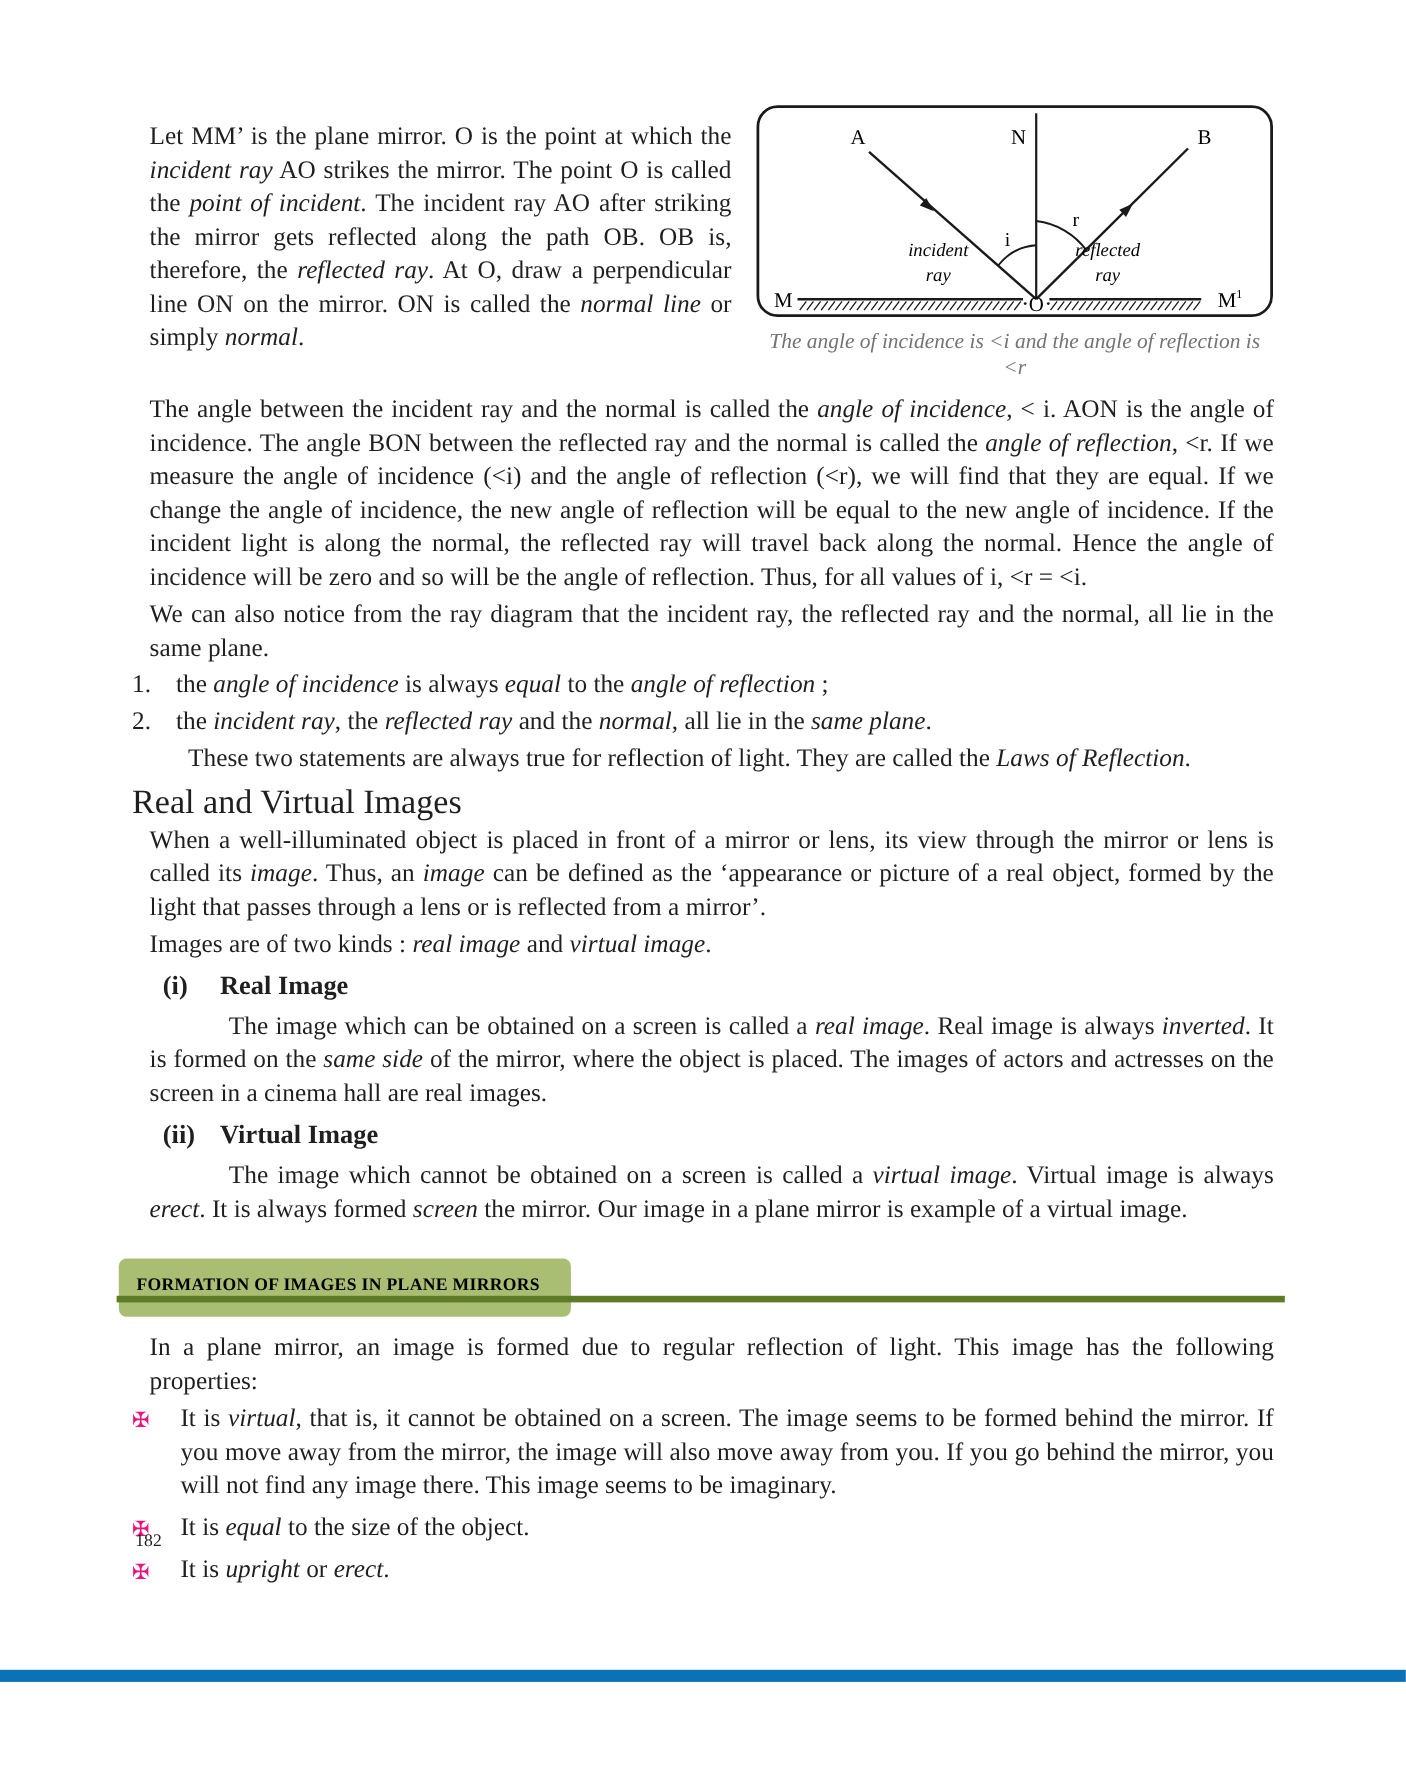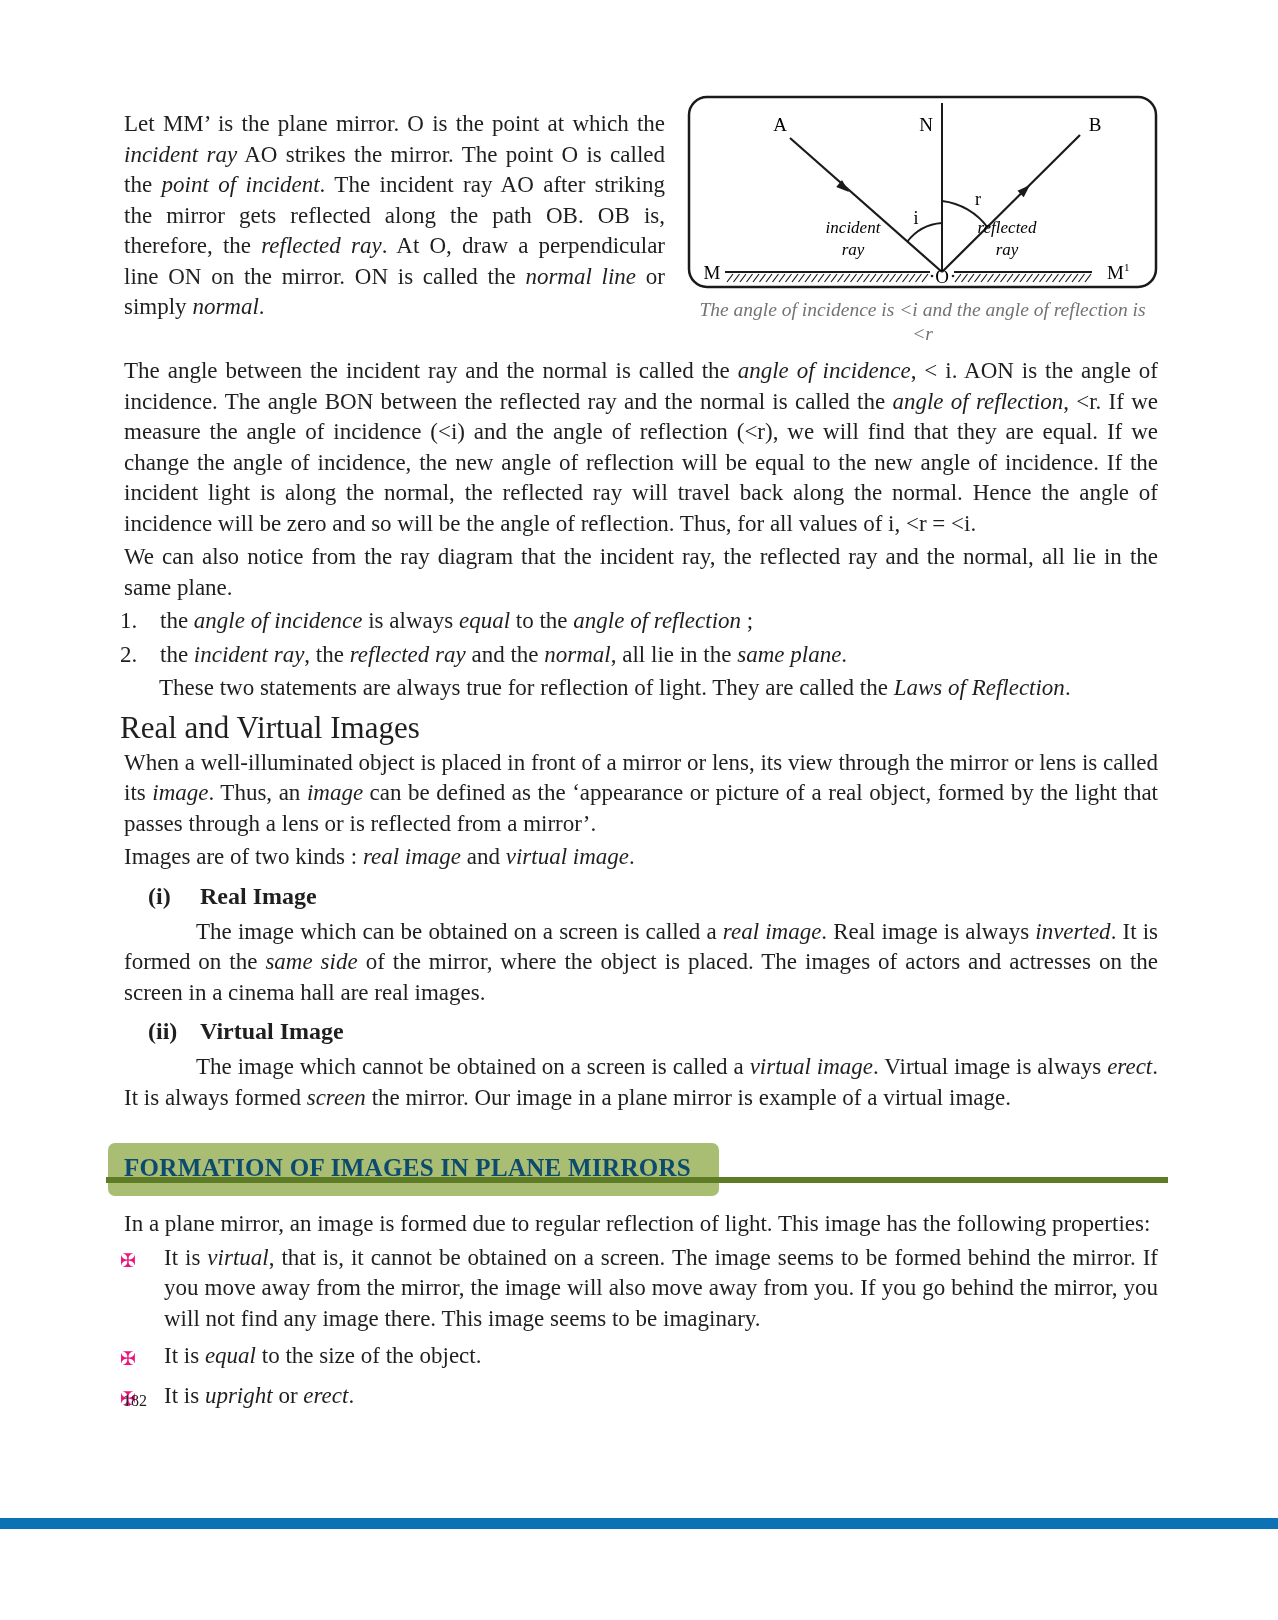--- a/index.html
+++ b/index.html
@@ -3,21 +3,21 @@
 <meta charset="utf-8">
 <style>
   html,body{margin:0;padding:0;}
   body{
     width:1278px;height:1620px;background:#ffffff;
     font-family:"Liberation Serif", serif;color:#1f1f1f;
     position:relative;overflow:hidden;
   }
   .page{position:absolute;inset:0;}
   .content{position:absolute;left:120px;top:95px;width:1038px;}
-  p, .para{margin:0 0 3px 4px;font-size:23px;line-height:30.5px;text-align:justify;}
+  p, .para{margin:0 0 3px 16px;font-size:23px;line-height:30.5px;text-align:justify;}
   .it{font-style:italic;}
 
   
   .top-row{display:flex;gap:22px;margin-bottom:10px;}
   .intro{width:545px;padding-top:14px;}
   .figure{width:471px;flex:none;}
   .fig-caption{font-style:italic;font-size:19.5px;line-height:24px;text-align:center;margin-top:5px;color:#737373;}
   svg text{font-family:"Liberation Serif", serif;}
 
   .indent-1{text-indent:35px;}
@@ -29,21 +29,21 @@
 
   h3.rv-heading{font-size:31px;line-height:32px;margin:8px 0 4px 0;font-weight:normal;}
   .sub-heading{font-size:24px;line-height:32px;margin:7px 0 5px 0;font-weight:bold;padding-left:28px;display:flex;}
   .sub-heading .pref{width:52px;flex:none;}
 
   
   .section-header{position:relative;height:50px;margin:30px 0 16px 0;}
   .section-box{position:absolute;left:-12px;top:0;height:49px;background:#a9bd73;border-radius:7px;
     display:flex;align-items:center;padding:0 28px 4px 16px;}
   .section-rule{position:absolute;left:-14px;right:-10px;top:34px;height:6px;background:#5e7c26;z-index:1;}
-  .section-box span{position:relative;z-index:2;font-weight:bold;font-size:25px;letter-spacing:0.3px;color:#0c4a6e;}
+  .section-box span{position:relative;z-index:2;font-weight:bold;font-size:16px;letter-spacing:0.3px;color:#000000;}
 
   .bullet-row{display:flex;margin:3px 0 7px 0;font-size:23px;line-height:30.5px;}
   .bullet-icon{width:44px;flex:none;color:#ed127c;font-family:"DejaVu Sans", sans-serif;font-size:19px;padding-top:2px;}
   .bullet-text{flex:1;text-align:justify;}
 
   .page-number{position:absolute;left:123px;top:1392px;font-size:16px;}
   .bottom-bar{position:absolute;left:0;top:1518px;width:1278px;height:11px;background:#0b72b5;}
 </style>
 </head>
 <body>

